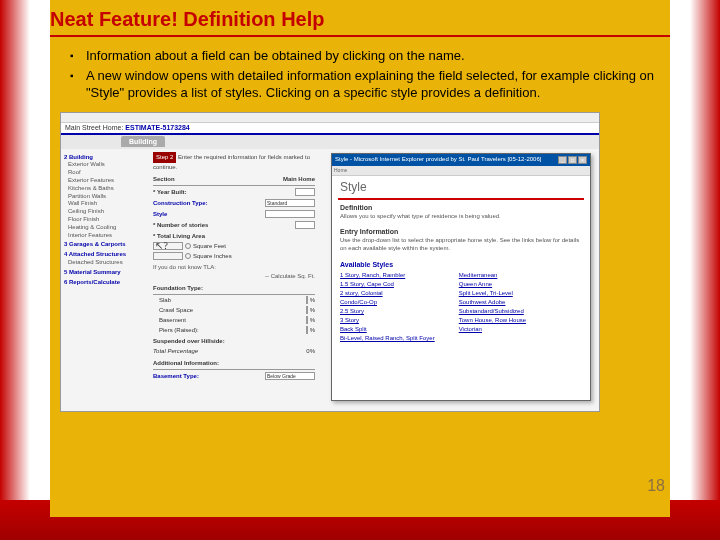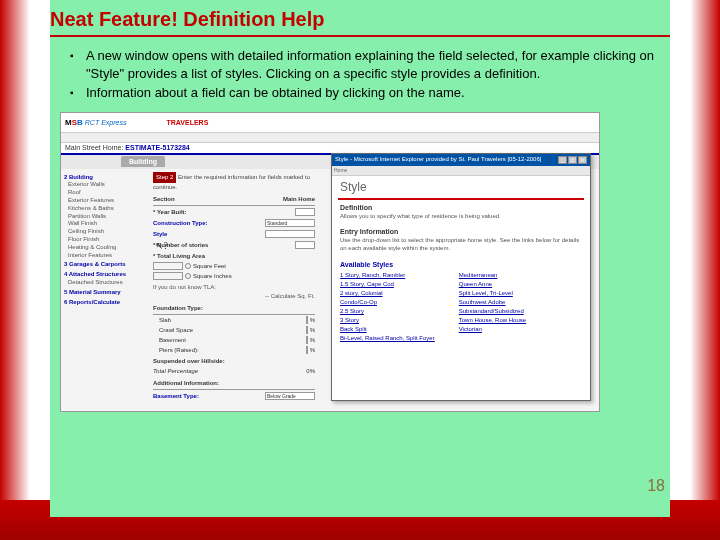--- a/index.html
+++ b/index.html
@@ -1,20 +1,20 @@
 <!DOCTYPE html>
 <html><head>
 <meta charset="utf-8">
 <style>
   * { box-sizing: border-box; margin: 0; padding: 0; }
   body { width: 720px; height: 540px; font-family: Arial, sans-serif; background: #fff; position: relative; overflow: hidden; }
   .bg-red-bottom { position: absolute; bottom: 0; left: 0; width: 720px; height: 40px; background: linear-gradient(to bottom, #c40000 0%, #a00000 100%); }
   .bg-red-left { position: absolute; top: 0; left: 0; width: 30px; height: 540px; background: linear-gradient(to right, #c40000 0%, #fff 100%); }
   .bg-red-right { position: absolute; top: 0; right: 0; width: 30px; height: 540px; background: linear-gradient(to left, #c40000 0%, #fff 100%); }
-  .content { position: absolute; top: 0; left: 50px; right: 50px; height: 517px; background: #86efac; }
+  .content { position: absolute; top: 0; left: 50px; right: 50px; height: 517px; background: #eab308; }
   .title-bar { display: flex; align-items: center; padding: 8px 0 4px 0; }
   .title-text { font-size: 20px; font-weight: bold; color: #c40000; }
   .title-underline { height: 2px; background: #c40000; margin-bottom: 10px; }
   .bullets { padding-left: 20px; font-size: 13px; line-height: 1.35; color: #000; margin-bottom: 10px; }
   .bullets li { margin-bottom: 2px; list-style: none; position: relative; padding-left: 16px; }
   .bullets li::before { content: "▪"; position: absolute; left: 0; font-size: 10px; top: 2px; }
   .screenshot-frame { border: 1px solid #999; width: 540px; height: 300px; position: relative; background: #f4f4f4; font-size: 7px; color: #333; overflow: hidden; margin-left: 10px; }
   .app-header { background: #fff; height: 20px; display: flex; align-items: center; padding: 2px 4px; border-bottom: 1px solid #ccc; }
   .logo-msb { font-weight: bold; font-size: 8px; }
   .logo-msb .m { color: #000; } .logo-msb .s { color: #c00; } .logo-msb .b { color: #06c; }
@@ -69,30 +69,25 @@
 <div class="bg-red-right"></div>
 <div class="bg-red-bottom"></div>
 
 <div class="content">
   <div class="title-bar">
     <div class="title-text">Neat Feature!  Definition Help</div>
   </div>
   <div class="title-underline"></div>
 
   <ul class="bullets">
+    <li>Information about a field can be obtained by clicking on the name.</li>
     <li>A new window opens with detailed information explaining the field selected, for example clicking on "Style" provides a list of styles.  Clicking on a specific style provides a definition.</li>
-    <li>Information about a field can be obtained by clicking on the name.</li>
   </ul>
 
   <div class="screenshot-frame">
-    <div class="app-header">
-      <span class="logo-msb"><span class="m">M</span><span class="s">S</span><span class="b">B</span></span>
-      <span class="logo-rct">RCT Express</span>
-      <span class="travelers">TRAVELERS</span>
-    </div>
     <div class="menu-row"></div>
     <div class="main-street-row">
       <span>Main Street Home:</span> <span class="est">ESTIMATE-5173284</span>
     </div>
     <div class="tabs-row">
       <div class="tab-building">Building</div>
     </div>
 
     <div class="body-split">
       <div class="left-nav">

